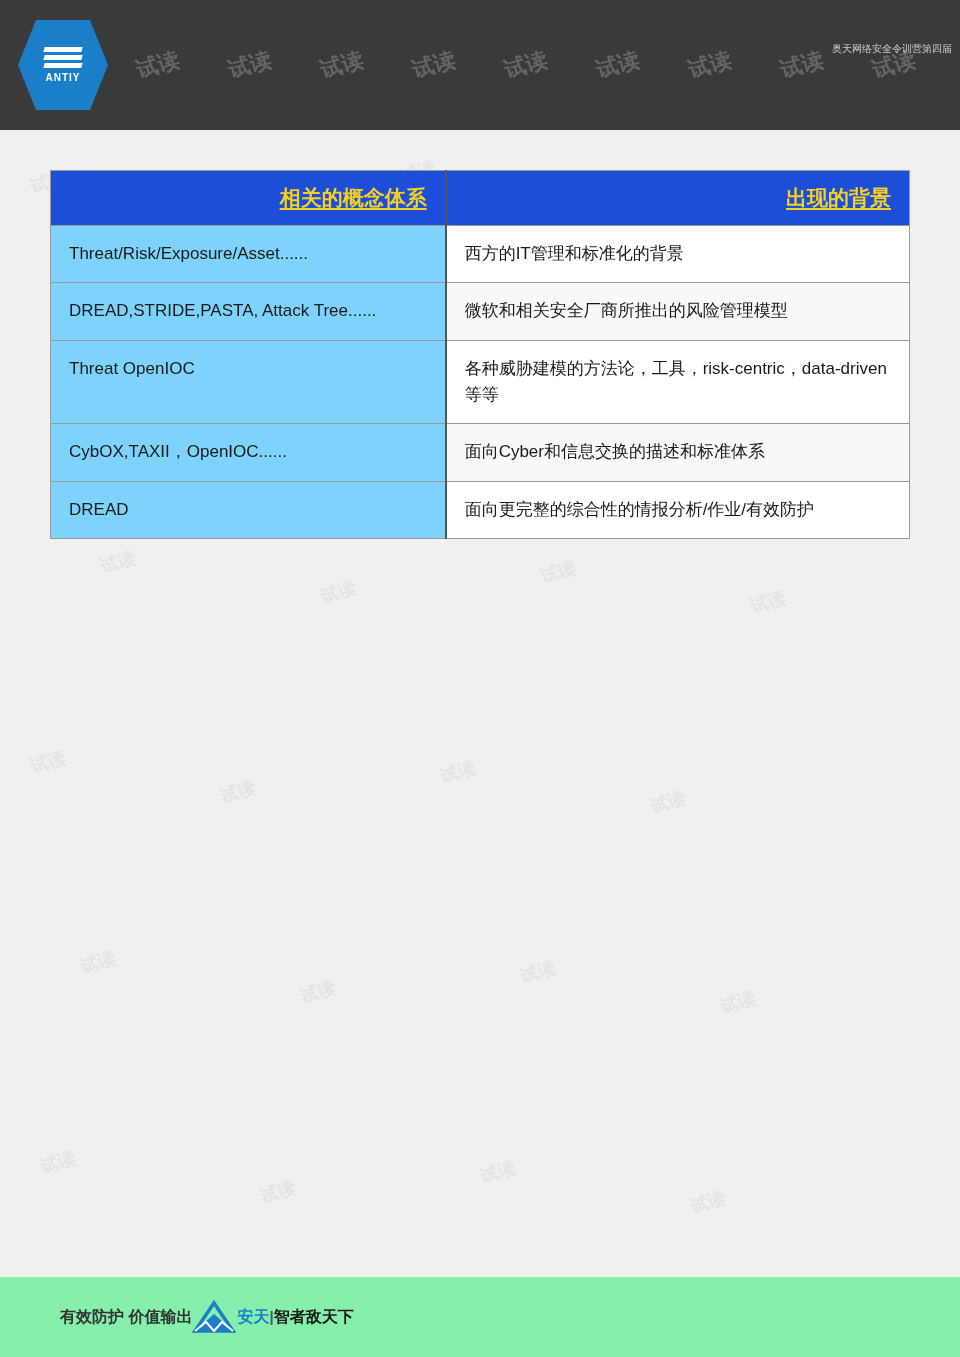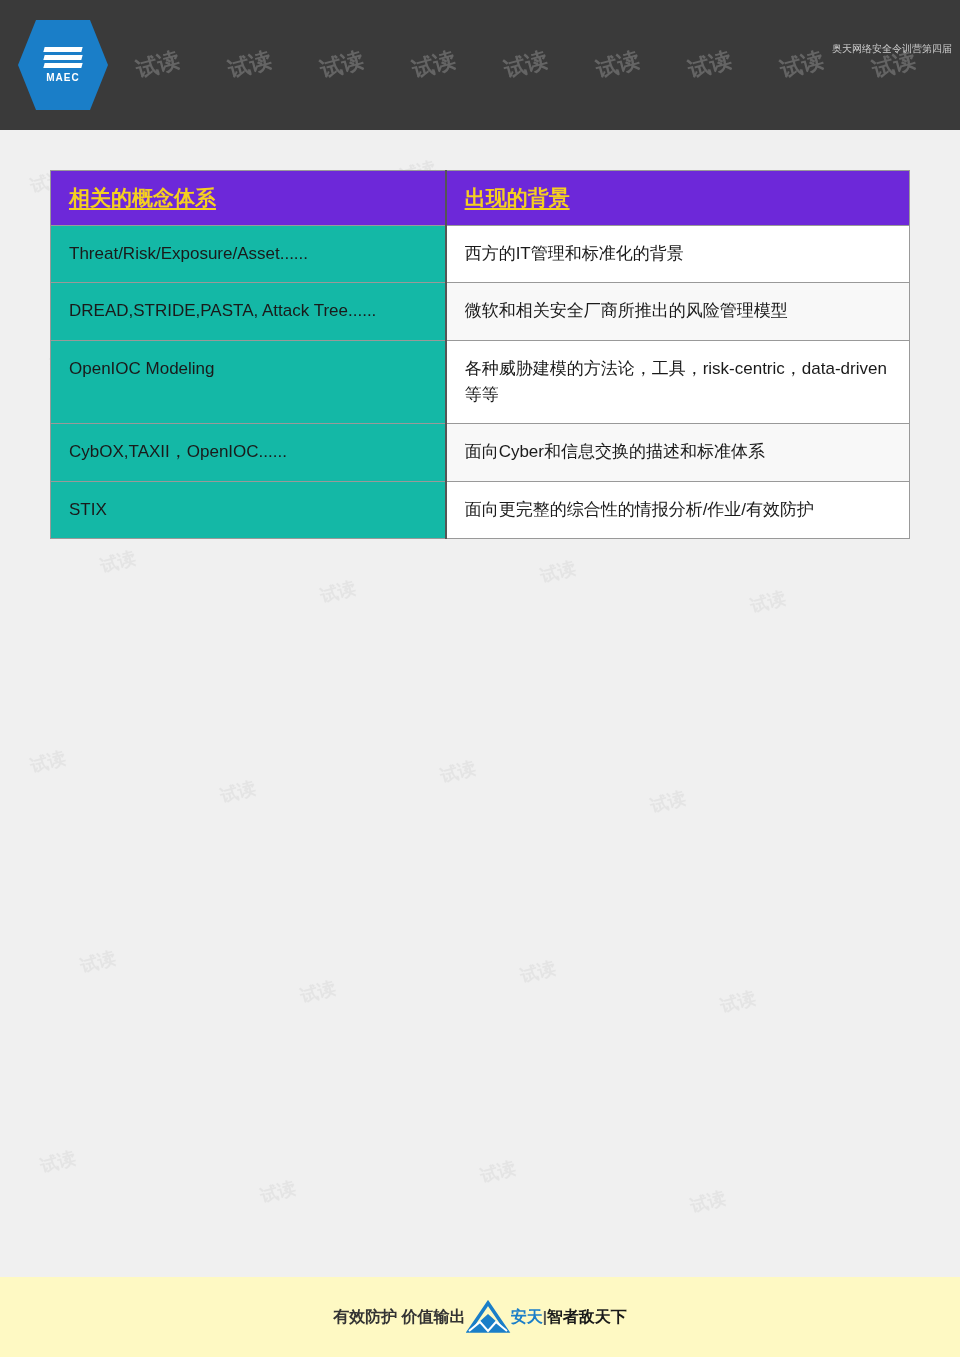--- a/index.html
+++ b/index.html
@@ -121,63 +121,63 @@
 
     table th, table td {
       border: 1.5px solid #999;
     }
 
     table th:first-child, table td:first-child {
       border-right: 2.5px solid #555;
     }
 
     table thead th {
-      background: #6d28d9;
+      background: #1d4ed8;
       color: #f5d020;
       font-size: 21px;
       font-weight: bold;
       padding: 13px 18px;
-      text-align: left;
+      text-align: right;
     }
 
     table tbody td {
       padding: 15px 18px;
       font-size: 17px;
       color: #1a1a1a;
       vertical-align: top;
       background: #fff;
       line-height: 1.55;
     }
 
     table tbody tr:nth-child(even) td {
       background: #f8f8f8;
     }
 
     table tbody tr td:first-child {
-      background: #14b8a6;
+      background: #7dd3fc;
     }
 
     .th-label-underline {
       text-decoration: underline;
       text-decoration-color: #f5d020;
       text-underline-offset: 3px;
     }
 
     
     .footer {
       position: absolute;
       bottom: 0;
       left: 0;
       right: 0;
       height: 80px;
-      background: #fef9c3;
-      display: flex;
-      align-items: center;
-      justify-content: center;
-      padding: 0 75px;
+      background: #86efac;
+      display: flex;
+      align-items: center;
+      justify-content: flex-start;
+      padding: 0 60px;
     }
 
     .footer-left {
       font-size: 16px;
       color: #333;
       font-weight: bold;
     }
 
     .footer-right {
       display: flex;
@@ -210,21 +210,21 @@
 <body>
 
 <div class="header">
 
   <div class="header-logo">
     <div class="logo-stripes">
       <div class="logo-stripe"></div>
       <div class="logo-stripe"></div>
       <div class="logo-stripe"></div>
     </div>
-    <span class="logo-text">MAEC</span>
+    <span class="logo-text">ANTIY</span>
   </div>
 
   <div class="watermark-container">
     <span class="watermark-item">试读</span>
     <span class="watermark-item">试读</span>
     <span class="watermark-item">试读</span>
     <span class="watermark-item">试读</span>
     <span class="watermark-item">试读</span>
     <span class="watermark-item">试读</span>
     <span class="watermark-item">试读</span>
@@ -289,29 +289,29 @@
     <tbody id="table-body">
     <tr>
           <td>Threat/Risk/Exposure/Asset......</td>
           <td>西方的IT管理和标准化的背景</td>
         </tr>
         <tr>
           <td>DREAD,STRIDE,PASTA, Attack Tree......</td>
           <td>微软和相关安全厂商所推出的风险管理模型</td>
         </tr>
         <tr>
-          <td>OpenIOC Modeling</td>
+          <td>Threat OpenIOC</td>
           <td>各种威胁建模的方法论，工具，risk-centric，data-driven等等</td>
         </tr>
         <tr>
           <td>CybOX,TAXII，OpenIOC......</td>
           <td>面向Cyber和信息交换的描述和标准体系</td>
         </tr>
         <tr>
-          <td>STIX</td>
+          <td>DREAD</td>
           <td>面向更完整的综合性的情报分析/作业/有效防护</td>
         </tr>
       </tbody>
   </table>
 
 </div>
 
 <div class="footer">
   <span class="footer-left">有效防护 价值输出</span>
   <div class="footer-right">

